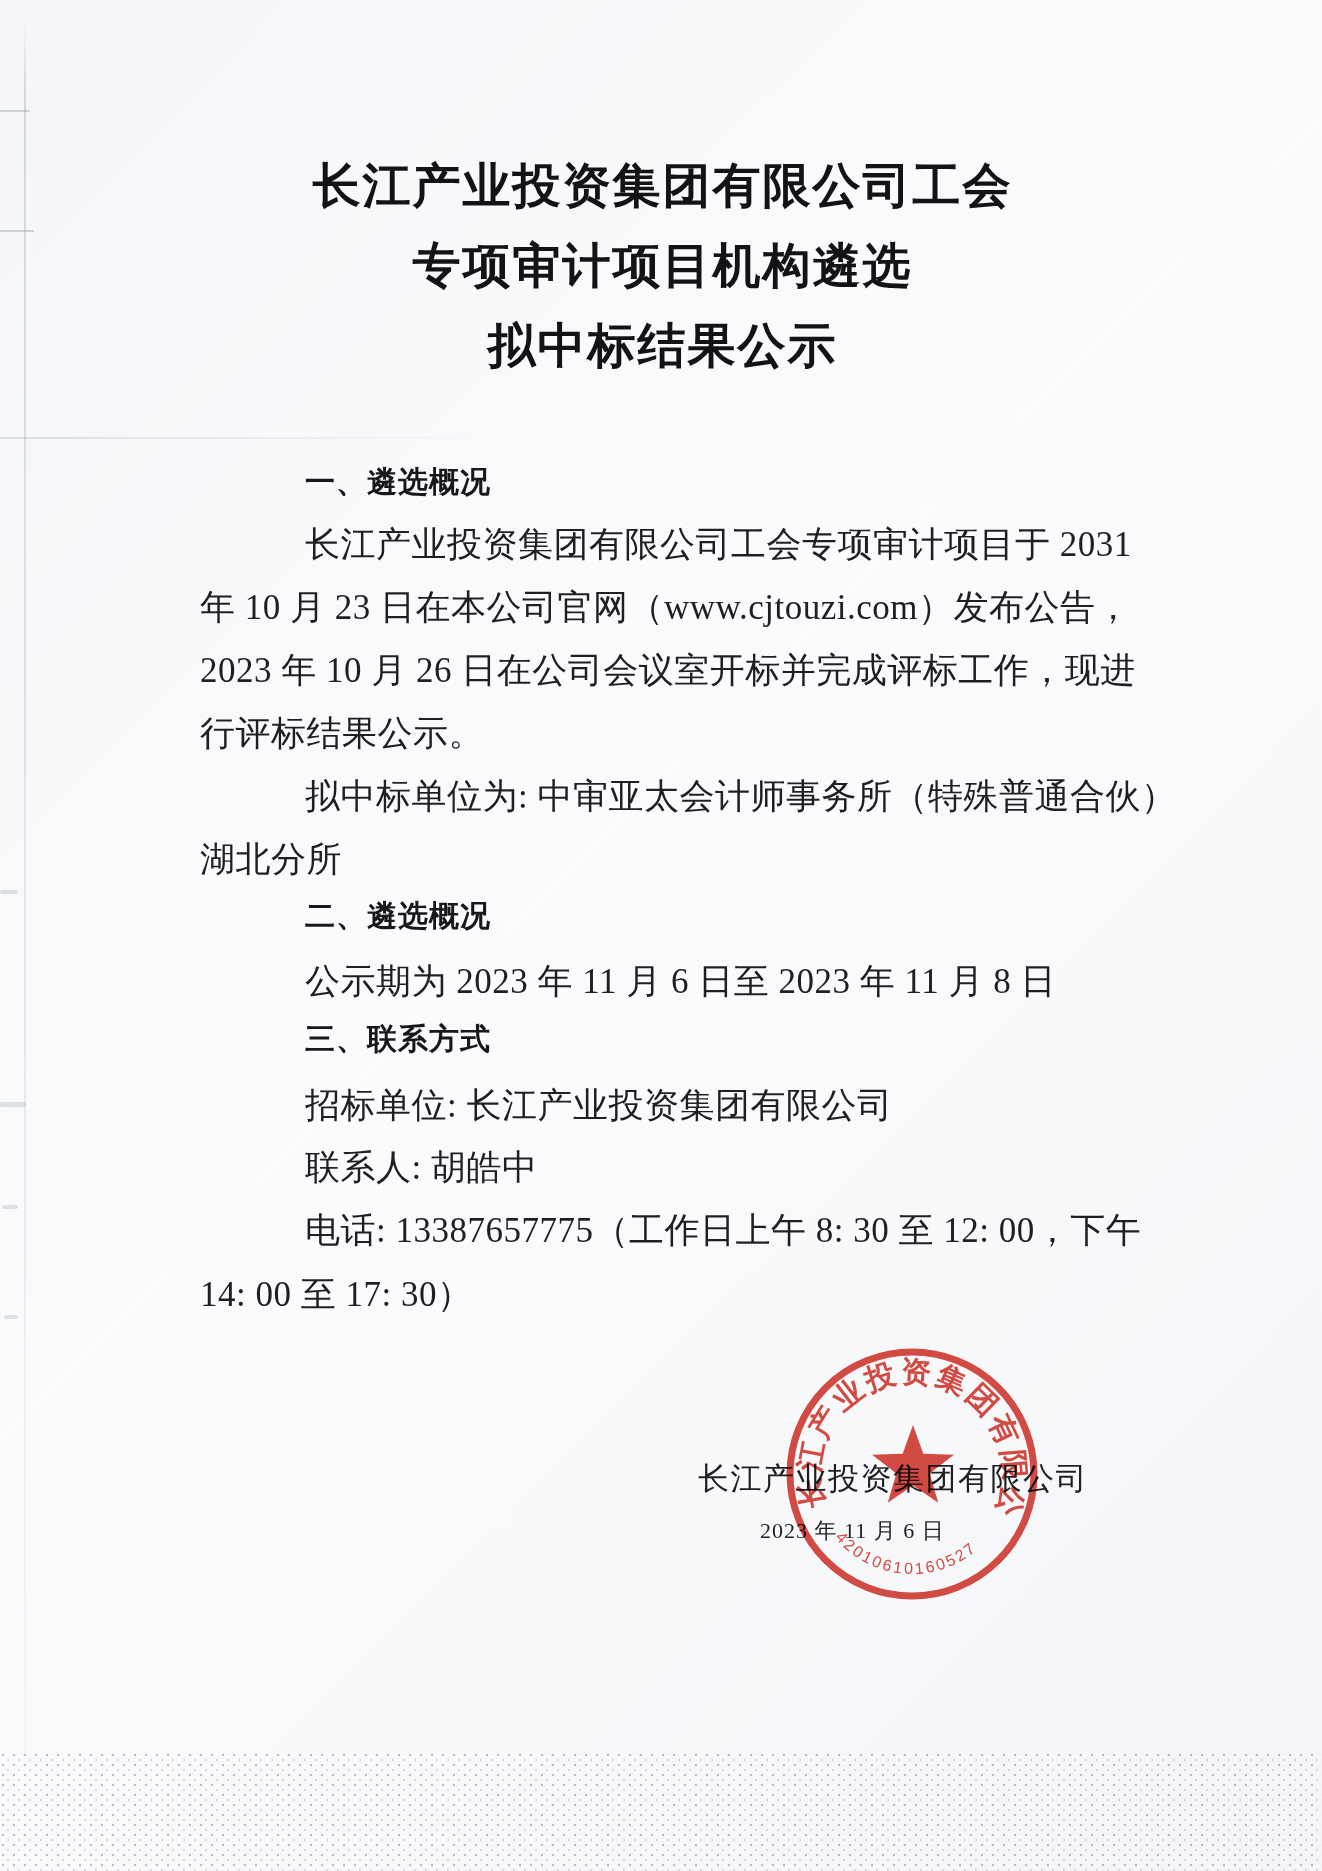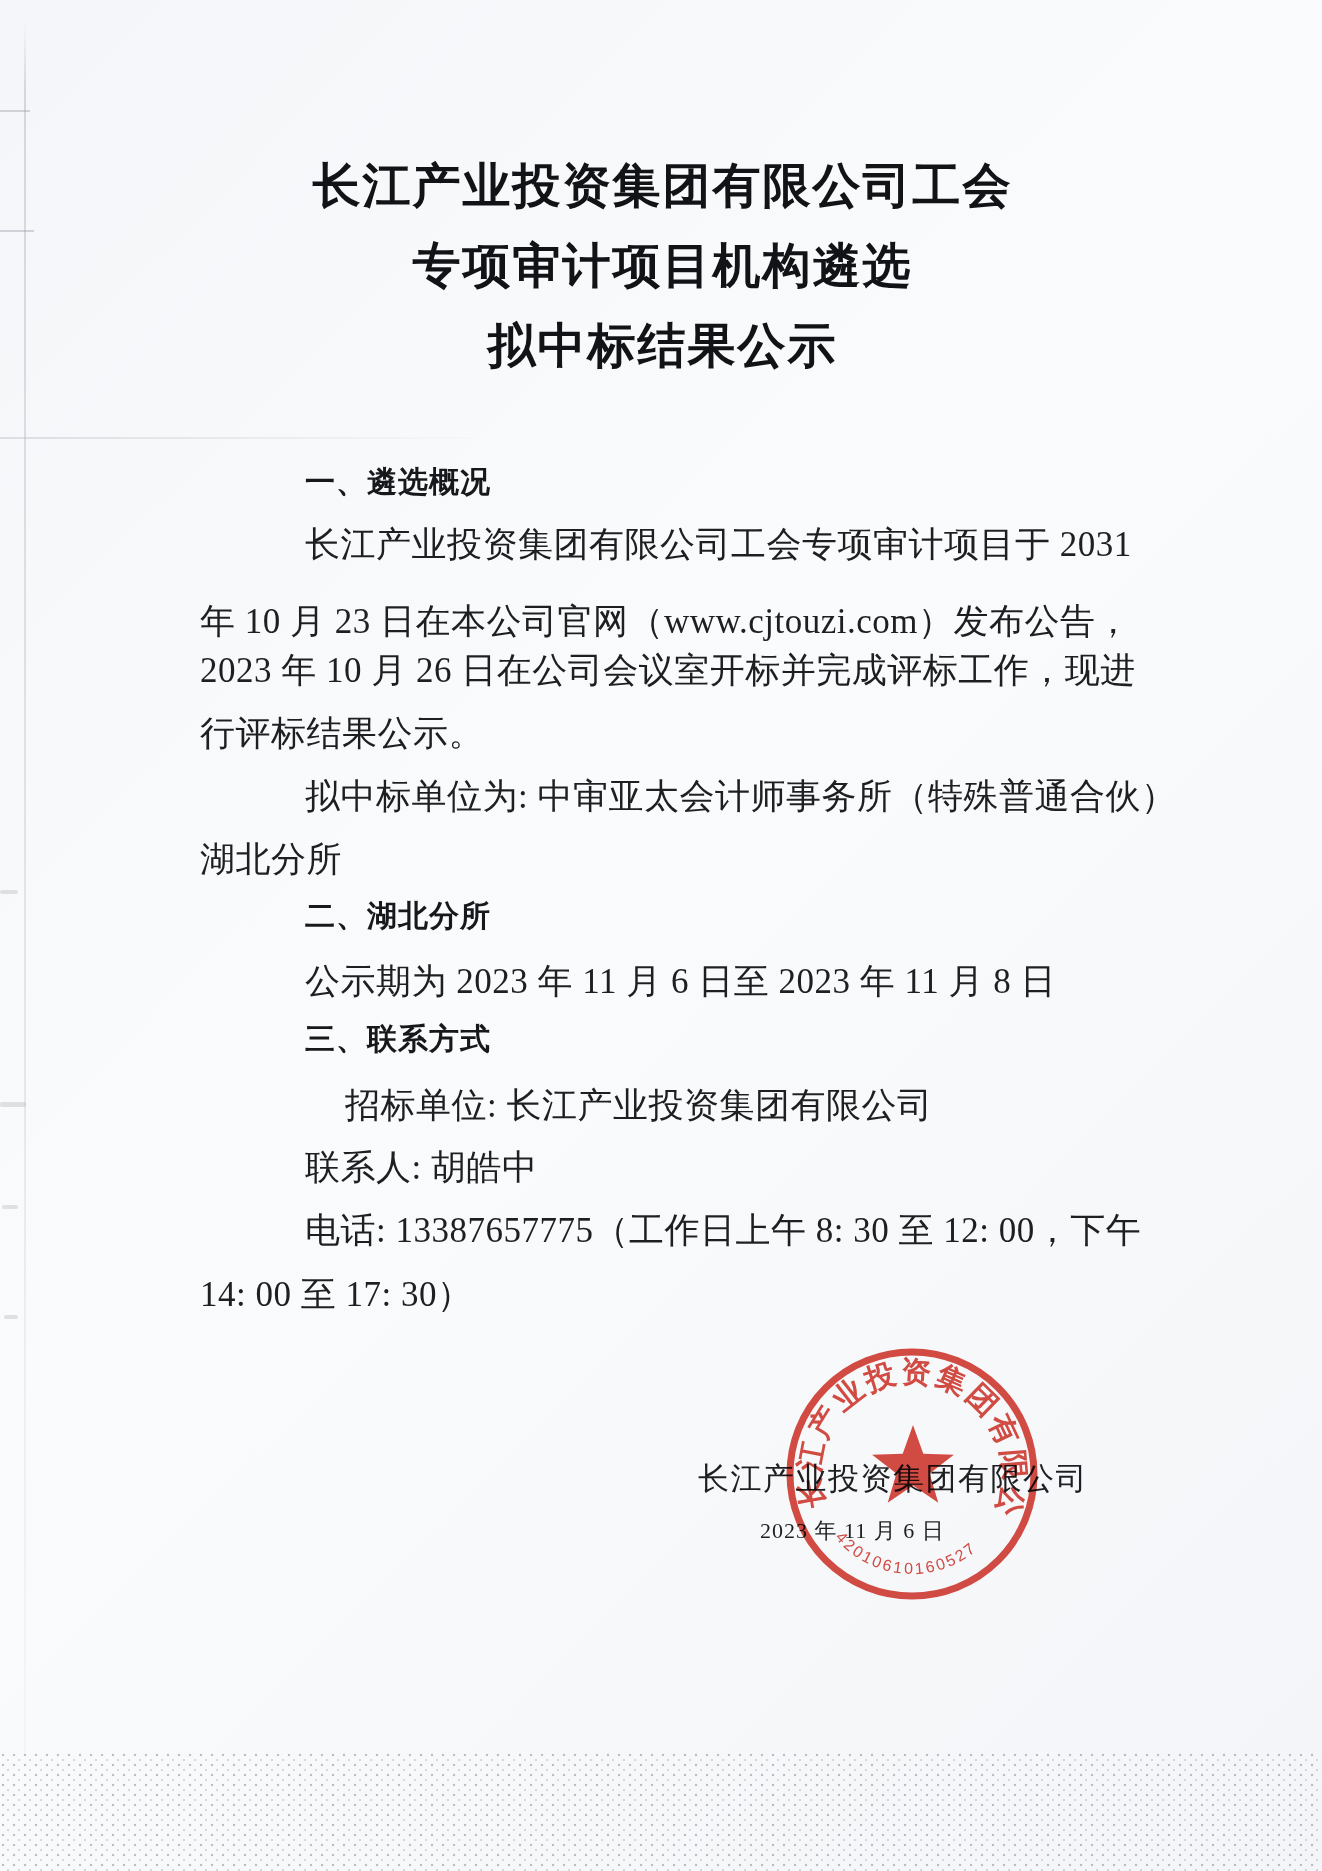--- a/index.html
+++ b/index.html
@@ -45,26 +45,26 @@
     letter-spacing:2px;
   }
   .t1{top:158px;} .t2{top:238px;} .t3{top:318px;}
   .heading{
     left:305px;font-family:"Liberation Sans","DejaVu Sans",sans-serif;
     font-weight:700;font-size:30px;color:#17181b;letter-spacing:1px;
   }
   .body{font-size:35px;letter-spacing:.5px;}
   .ind{left:305px;} .flush{left:200px;}
   .h1{top:464px;}
-  .a1{top:524px;} .a2{top:601px;} .a3{top:650px;} .a4{top:713px;}
+  .a1{top:524px;} .a2{top:587px;} .a3{top:650px;} .a4{top:713px;}
   .b1{top:776px;} .b2{top:839px;}
   .h2{top:898px;}
   .c1{top:961px;}
   .h3{top:1021px;}
-  .d1{top:1085px;margin-left:40px;} .d2{top:1147px;} .d3{top:1210px;} .d4{top:1274px;}
+  .d1{top:1085px;} .d2{top:1147px;} .d3{top:1210px;} .d4{top:1274px;}
   .sig{top:1461px;left:698px;font-size:31px;letter-spacing:1.5px;}
   .sigdate{top:1518px;left:760px;font-size:22px;letter-spacing:1px;}
   
   .stamp{
     position:absolute;left:762px;top:1324px;width:300px;height:300px;
     mix-blend-mode:multiply;opacity:.93;filter:saturate(1.05) blur(.2px);
   }
   .stamp text{font-family:"Liberation Sans","DejaVu Sans",sans-serif;}
 </style>
 </head>
@@ -87,21 +87,21 @@
   <div class="tline title t3">拟中标结果公示</div>
 
   <div class="tline heading h1">一、遴选概况</div>
   <div class="tline body ind a1">长江产业投资集团有限公司工会专项审计项目于 2031</div>
   <div class="tline body flush a2">年 10 月 23 日在本公司官网（www.cjtouzi.com）发布公告，</div>
   <div class="tline body flush a3">2023 年 10 月 26 日在公司会议室开标并完成评标工作，现进</div>
   <div class="tline body ind b1">拟中标单位为: 中审亚太会计师事务所（特殊普通合伙）</div>
   <div class="tline body flush a4">行评标结果公示。</div>
   <div class="tline body flush b2">湖北分所</div>
 
-  <div class="tline heading h2">二、湖北分所</div>
+  <div class="tline heading h2">二、遴选概况</div>
   <div class="tline body ind c1">公示期为 2023 年 11 月 6 日至 2023 年 11 月 8 日</div>
 
   <div class="tline heading h3">三、联系方式</div>
   <div class="tline body ind d1">招标单位:  长江产业投资集团有限公司</div>
   <div class="tline body ind d2">联系人:  胡皓中</div>
   <div class="tline body ind d3">电话:  13387657775（工作日上午 8: 30 至 12: 00，下午</div>
   <div class="tline body flush d4">14: 00 至 17: 30）</div>
 
   <div class="tline body sig">长江产业投资集团有限公司</div>
   <div class="tline body sigdate">2023 年 11 月 6 日</div>

